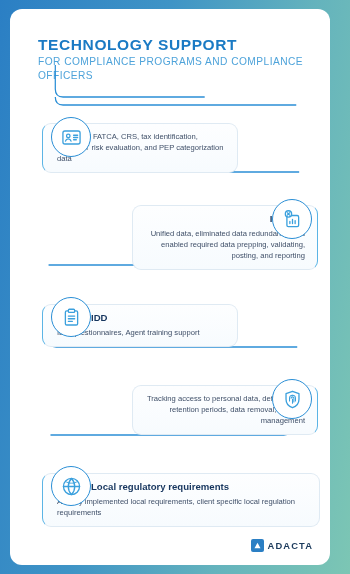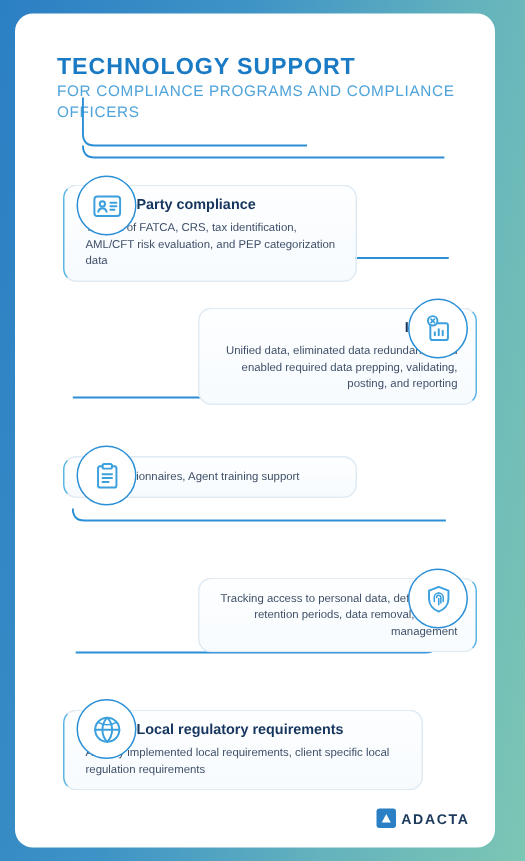--- a/index.html
+++ b/index.html
@@ -117,21 +117,20 @@
         <path d="M 292 248 Q 292 256 284 256 L 40 256"></path>
 
         <path d="M 40 330 Q 40 338 48 338 L 298 338"></path>
 
         <path d="M 292 418 Q 292 426 284 426 L 42 426"></path>
       </g>
     </svg>
 
     <div class="card" style="left:32px;top:114px;width:196px;">
       <div class="card-body">
-        <h2 class="card-title title-indent-1">Party compliance</h2>
         <p class="card-text">The set of FATCA, CRS, tax identification, AML/CFT risk evaluation, and PEP categorization data</p>
       </div>
     </div>
     <div class="icon-badge" style="left:41px;top:108px;">
       <span>
         <svg width="21" height="21" viewBox="0 0 24 24" fill="none" stroke="#3ba0dd" stroke-width="1.5" stroke-linecap="round" stroke-linejoin="round">
           <rect x="2.2" y="4.6" width="19.6" height="14.8" rx="2.2"></rect>
           <circle cx="8.3" cy="10.2" r="2"></circle>
           <path d="M5.1 16.2c.5-1.7 1.8-2.6 3.2-2.6s2.7.9 3.2 2.6"></path>
           <path d="M14.4 9.4h4.6M14.4 12h4.6M14.4 14.6h3.1"></path>
@@ -151,20 +150,21 @@
           <path d="M7.2 7.4h10.2a1.6 1.6 0 0 1 1.6 1.6v9.6a1.6 1.6 0 0 1-1.6 1.6H7.2a1.6 1.6 0 0 1-1.6-1.6V9a1.6 1.6 0 0 1 1.6-1.6z"></path>
           <path d="M9 16.6v-2.4M12 16.6v-4.6M15 16.6v-3.4"></path>
           <circle cx="7.4" cy="5.6" r="3.6" fill="#ffffff"></circle>
           <path d="M6.1 4.3l2.6 2.6M8.7 4.3L6.1 6.9" stroke-width="1.3"></path>
         </svg>
       </span>
     </div>
 
     <div class="card" style="left:32px;top:295px;width:196px;">
       <div class="card-body">
+        <h2 class="card-title title-indent-2">IDD</h2>
         <p class="card-text">IDD questionnaires, Agent training support</p>
       </div>
     </div>
     <div class="icon-badge" style="left:41px;top:288px;">
       <span>
         <svg width="21" height="21" viewBox="0 0 24 24" fill="none" stroke="#3ba0dd" stroke-width="1.5" stroke-linecap="round" stroke-linejoin="round">
           <path d="M8.4 4.4H6.6A1.6 1.6 0 0 0 5 6v13a1.6 1.6 0 0 0 1.6 1.6h10.8A1.6 1.6 0 0 0 19 19V6a1.6 1.6 0 0 0-1.6-1.6h-1.8"></path>
           <rect x="8.4" y="2.6" width="7.2" height="3.6" rx="1.2"></rect>
           <path d="M8.4 10.4h7.2M8.4 13.4h7.2M8.4 16.4h4.6"></path>
         </svg>
@@ -181,21 +181,21 @@
         <svg width="21" height="21" viewBox="0 0 24 24" fill="none" stroke="#3ba0dd" stroke-width="1.5" stroke-linecap="round" stroke-linejoin="round">
           <path d="M12 2.6l7.4 2.8v6.3c0 4.6-3.1 8.2-7.4 9.7-4.3-1.5-7.4-5.1-7.4-9.7V5.4z"></path>
           <path d="M12 7.2c-1.9 0-3.4 1.5-3.4 3.4v3.1" stroke-width="1.2"></path>
           <path d="M12 7.2c1.9 0 3.4 1.5 3.4 3.4v3.1" stroke-width="1.2"></path>
           <path d="M10.4 10.6a1.6 1.6 0 0 1 3.2 0v4.3" stroke-width="1.2"></path>
           <path d="M12 11.4v4.8" stroke-width="1.2"></path>
         </svg>
       </span>
     </div>
 
-    <div class="card" style="left:32px;top:464px;width:240px;">
+    <div class="card" style="left:32px;top:464px;width:278px;">
       <div class="card-body">
         <h2 class="card-title title-indent-1">Local regulatory requirements</h2>
         <p class="card-text">Already implemented local requirements, client specific local regulation requirements</p>
       </div>
     </div>
     <div class="icon-badge" style="left:41px;top:457px;">
       <span>
         <svg width="21" height="21" viewBox="0 0 24 24" fill="none" stroke="#3ba0dd" stroke-width="1.5" stroke-linecap="round" stroke-linejoin="round">
           <circle cx="12" cy="12" r="9.2"></circle>
           <path d="M2.8 12h18.4"></path>

